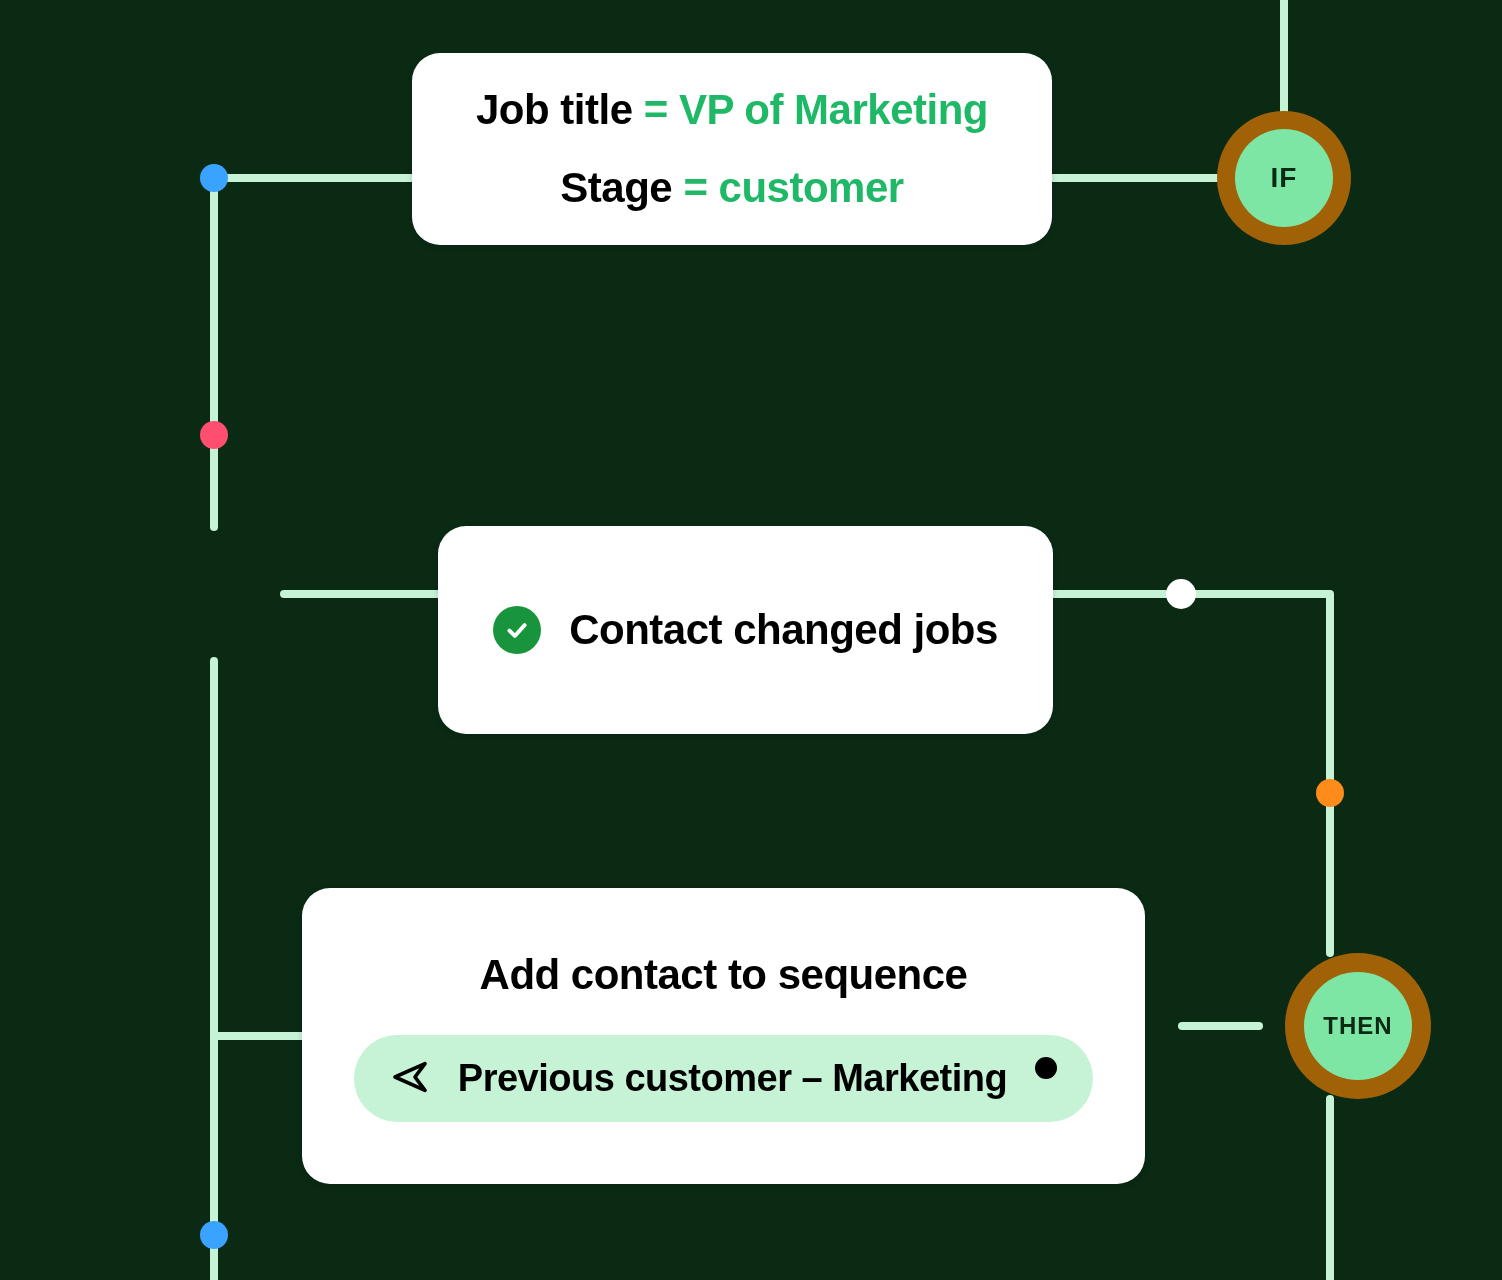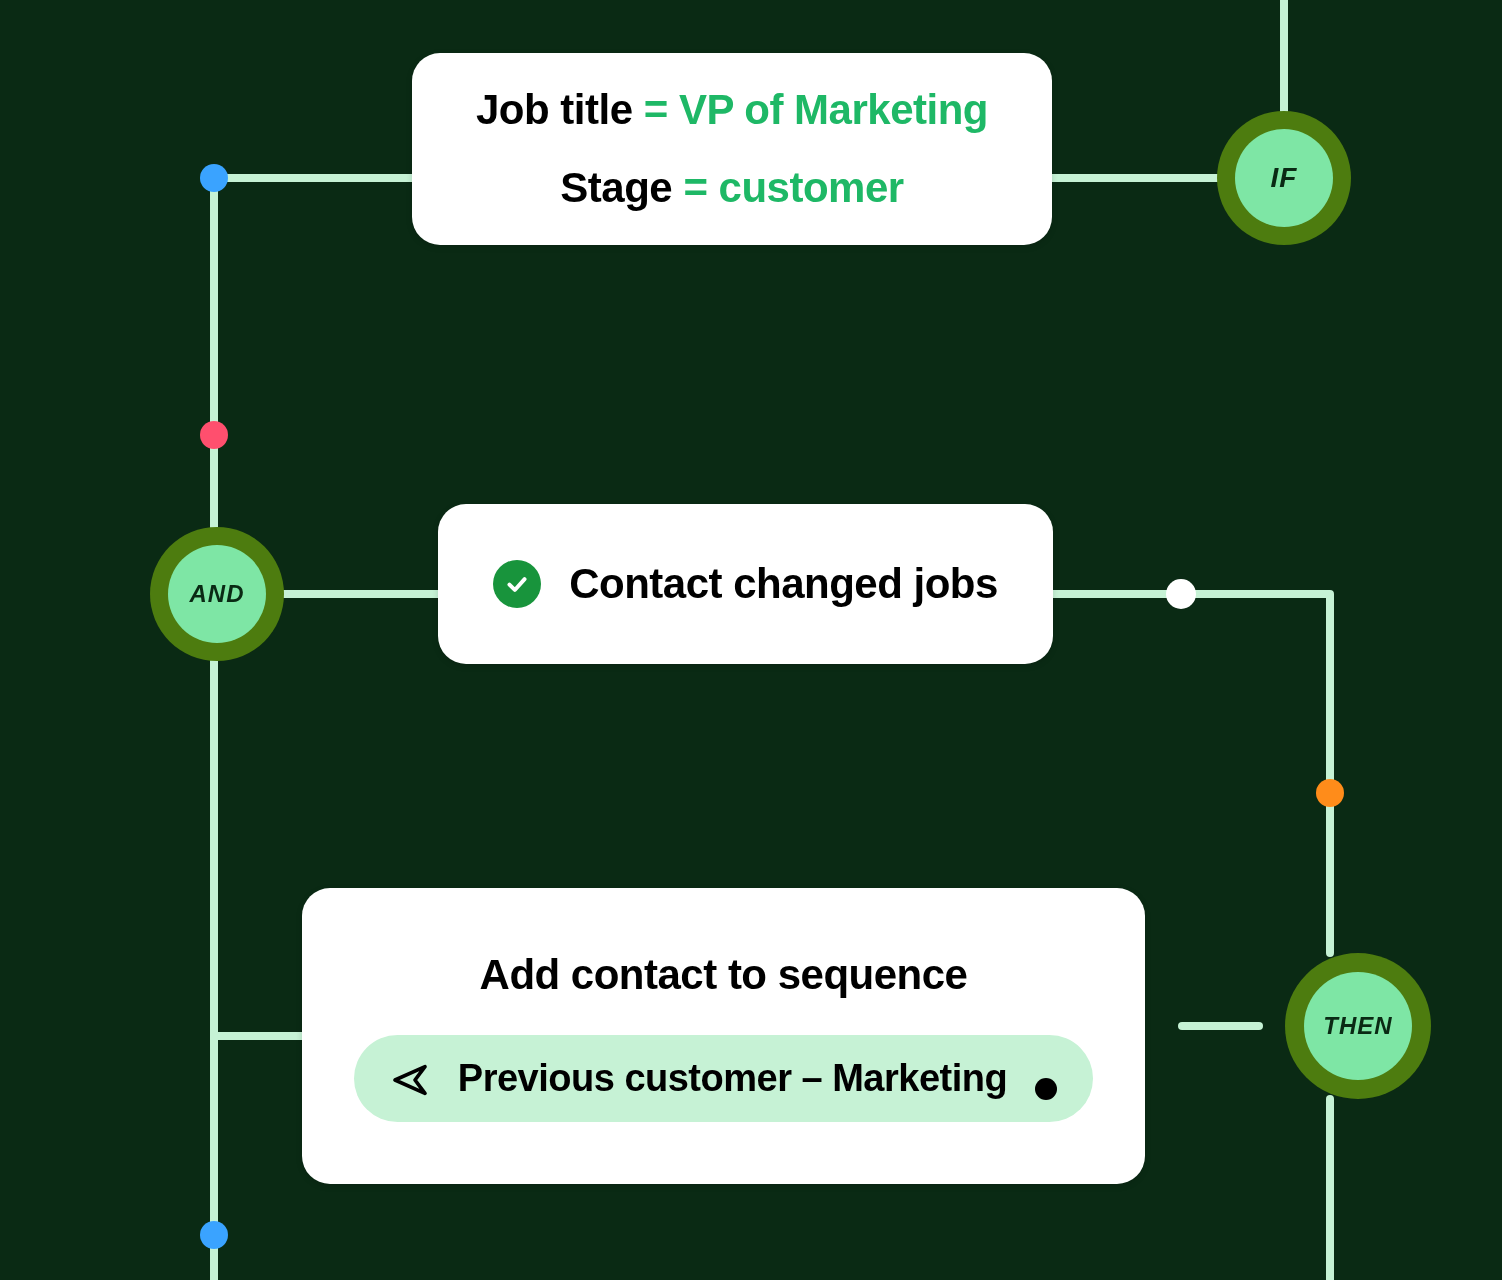--- a/index.html
+++ b/index.html
@@ -27,23 +27,23 @@
     justify-content: center;
   }
   .card-1 {
     left: 412px;
     top: 53px;
     width: 640px;
     height: 192px;
   }
   .card-2 {
     left: 438px;
-    top: 504px;
+    top: 526px;
     width: 615px;
-    height: 160px;
+    height: 208px;
   }
   .card-3 {
     left: 302px;
     top: 888px;
     width: 843px;
     height: 296px;
     padding: 36px 40px;
   }
   .cond-line {
     font-size: 42px;
@@ -77,21 +77,21 @@
   .action-title {
     font-size: 42px;
     font-weight: 700;
     color: #000;
     letter-spacing: -0.5px;
     text-align: center;
   }
   .pill {
     margin-top: 36px;
     display: inline-flex;
-    align-items: flex-end;
+    align-items: flex-start;
     gap: 28px;
     background: #c6f2d5;
     border-radius: 50px;
     padding: 22px 36px;
   }
   .pill .send-icon svg { display: block; }
   .pill .pill-text {
     font-size: 38px;
     font-weight: 700;
     color: #000;
@@ -105,22 +105,21 @@
   }
   
   .disc {
     position: absolute;
     border-radius: 50%;
     display: flex;
     align-items: center;
     justify-content: center;
   }
   .disc-outer {
-    background: #4d7c0f;
-    font-style: italic;
+    background: #a16207;
   }
   .disc-inner {
     background: #7ee6a5;
     display: flex;
     align-items: center;
     justify-content: center;
     font-weight: 800;
     color: #0a2a14;
     letter-spacing: 1px;
   }
@@ -225,20 +224,17 @@
         </svg>
       </span>
       <span class="pill-text">Previous customer – Marketing</span>
       <span class="pill-dot"></span>
     </div>
   </div>
 
   <div class="disc disc-outer disc-if">
     <div class="disc-inner">IF</div>
   </div>
-  <div class="disc disc-outer disc-and">
-    <div class="disc-inner">AND</div>
-  </div>
   <div class="disc disc-outer disc-then">
     <div class="disc-inner">THEN</div>
   </div>
 
 </div>
 
 </body></html>

